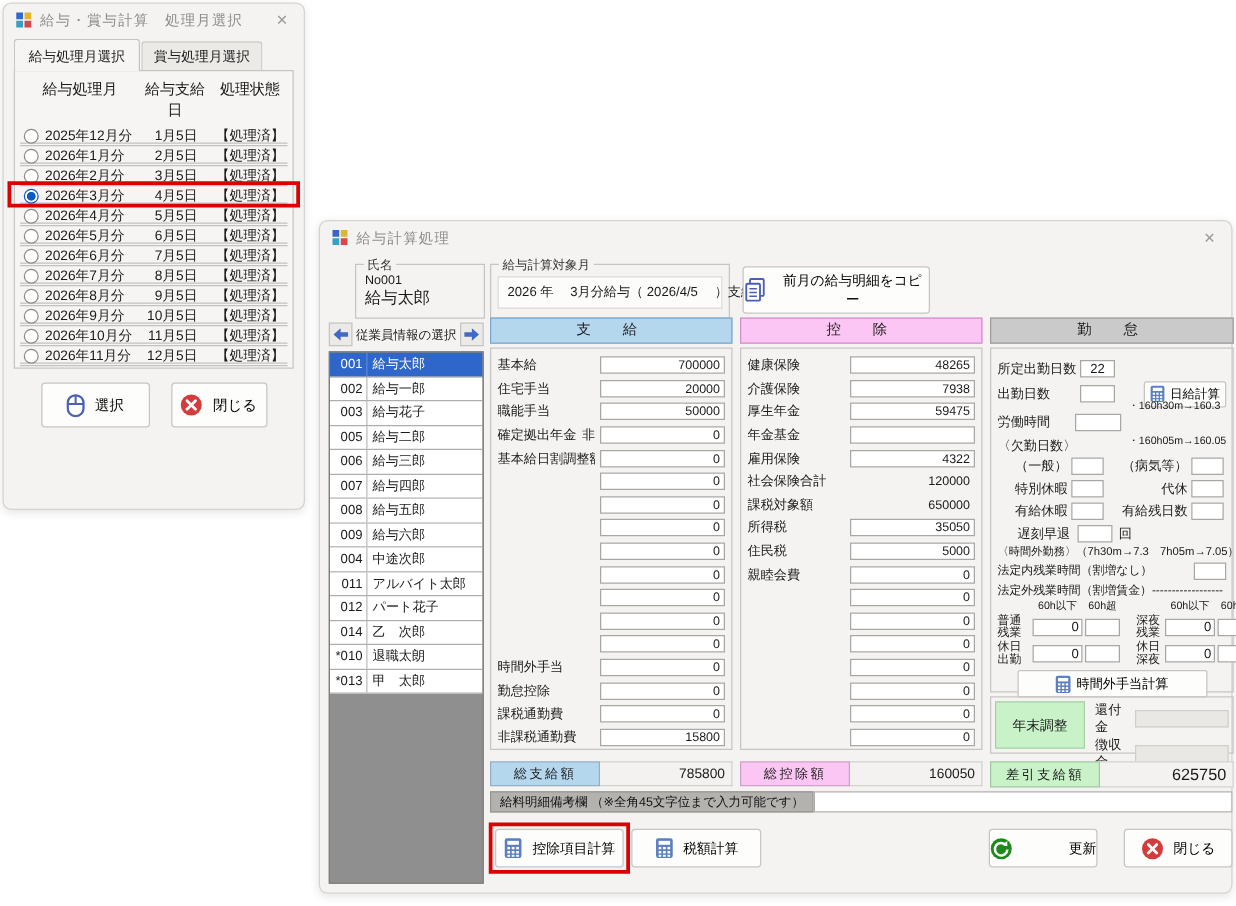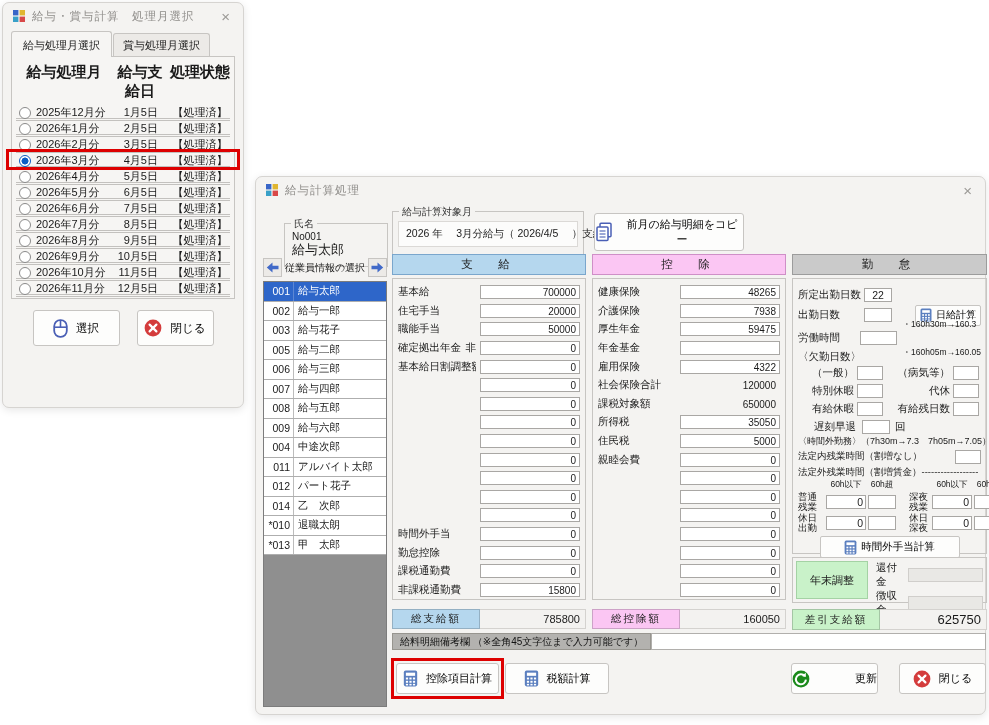--- a/index.html
+++ b/index.html
@@ -17,22 +17,22 @@
   #month-win { left:2px; top:2px; width:242px; height:406px; }
   .year-line { padding:11px 12px 7px; font-weight:bold; }
   .year-line .yr { font-size:14.5px; letter-spacing:1px; }
   .year-line .yr-label { font-size:12px; margin-left:9px; }
   .tabs { display:flex; align-items:flex-end; margin:2px 0 0 8px; position:relative; z-index:2; }
   .tab { font-size:11px; border:1px solid #c7c5c2; border-bottom:none; background:#eceae7;
     padding:4px 9px 3px; border-radius:3px 3px 0 0; margin-right:1px; }
   .tab.active { background:#f6f5f3; padding:6px 11px 4px; margin-bottom:-1px; }
   .month-panel { margin:0 8px; border:1px solid #c7c5c2; background:#f6f5f3;
     padding:3px 4px 1px; position:relative; }
-  .m-header { display:grid; grid-template-columns:20px 76px 56px 64px; font-size:15px;
-    font-weight:bold; padding:3px 0 4px; }
+  .m-header { display:grid; grid-template-columns:20px 76px 56px 64px; font-size:12px;
+    font-weight:normal; padding:3px 0 4px; }
   .m-header .h1 { grid-column:1/3; text-align:center; }
   .m-header .h2 { text-align:center; }
   .m-header .h3 { text-align:center; }
   .m-row { display:grid; grid-template-columns:20px 76px 56px 64px; align-items:center;
     height:16px; border-bottom:3px double #c3c1be; font-size:11px; position:relative; }
   .m-row .payday { text-align:right; padding-right:10px; }
   .m-row .status { text-align:center; }
   .radio { width:12px; height:12px; border:1px solid #8a8a8a; border-radius:50%;
     background:#fff; margin-left:3px; }
   .m-row.selected .radio { border:1.5px solid #0b5cc4;
@@ -44,21 +44,21 @@
     background:#fdfdfc; border:1px solid #c7c5c2; border-radius:3px; font-size:11.5px; }
   .btn-select { width:87px; height:36px; }
   .btn-close-l { width:77px; height:36px; }
 
   
   #payroll-win { left:255px; top:176px; width:731px; height:539px; }
   #payroll-win .abs { position:absolute; }
   .group { border:1px solid #c7c5c2; position:absolute; }
   .group > .g-label { position:absolute; top:-7px; left:6px; background:#f4f3f1;
     padding:0 3px; font-size:10px; color:#333; }
-  #name-group { left:28px; top:46px; width:104px; height:44px; padding:7px 7px 0; }
+  #name-group { left:28px; top:34px; width:104px; height:44px; padding:7px 7px 0; }
   #name-group .emp-no { font-size:10px; line-height:1.1; }
   #name-group .emp-name { font-size:13px; line-height:1.25; }
   #target-group { left:136px; top:34px; width:192px; height:44px; padding:9px 5px 0; }
   #target-group .inner { background:#fcfcfb; border:1px solid #dbd9d6; height:26px;
     display:flex; align-items:center; padding-left:7px; font-size:10.5px; white-space:nowrap; }
   #copy-btn { left:338px; top:36px; width:150px; height:38px; font-size:11px; }
   .emp-nav { left:7px; top:80px; width:124px; height:21px; display:flex; align-items:center; gap:3px; }
   .nav-arrow { width:24px; height:19px; background:#eceae7; border:1px solid #c7c5c2;
     display:flex; align-items:center; justify-content:center; }
   .emp-nav .nav-label { font-size:10px; white-space:nowrap; }
@@ -114,21 +114,21 @@
   .hours-notes { font-size:8.5px; line-height:1.2; margin-left:6px; white-space:nowrap; }
   .sec-title { font-size:10.5px; }
   .sec-title.small { font-size:9px; white-space:nowrap; }
   .absence-grid { display:grid; grid-template-columns:56px 26px 1fr 28px; column-gap:3px;
     align-items:center; height:18px; }
   .absence-grid .lbl { text-align:right; font-size:10.5px; white-space:nowrap; }
   .ot-grid { display:grid; grid-template-columns:26px 40px 28px 32px 40px 28px;
     column-gap:2px; align-items:center; }
   .ot-grid .ot-label { font-size:9.5px; line-height:1.05; white-space:pre-line; }
   .ot-head { font-size:8.5px; text-align:center; white-space:nowrap; }
-  #ot-calc-btn { width:140px; height:22px; margin:3px auto 0; display:flex; font-size:10.5px; }
+  #ot-calc-btn { width:152px; height:22px; margin:3px auto 0; display:flex; font-size:10.5px; }
   #year-end-box { left:536px; top:380px; width:195px; height:46px; border:1px solid #c7c5c2;
     position:absolute; display:flex; padding:3px; gap:8px; }
   #year-end-btn { width:72px; background:var(--green-accent,#c9f2c9); border:1px solid #a4d2a4;
     display:flex; align-items:center; justify-content:center; font-size:11px; }
   .ye-right { flex:1; display:flex; flex-direction:column; justify-content:space-around; }
   .ye-row { display:flex; align-items:center; gap:6px; font-size:10.5px; }
   .ye-row .box { width:88px; }
   #net-strip { left:536px; top:432px; width:195px; height:21px; position:absolute; display:flex; }
   #net-strip .total-label { background:var(--green-accent,#c9f2c9); }
   #net-strip .total-value { font-size:13px; line-height:19px; }

